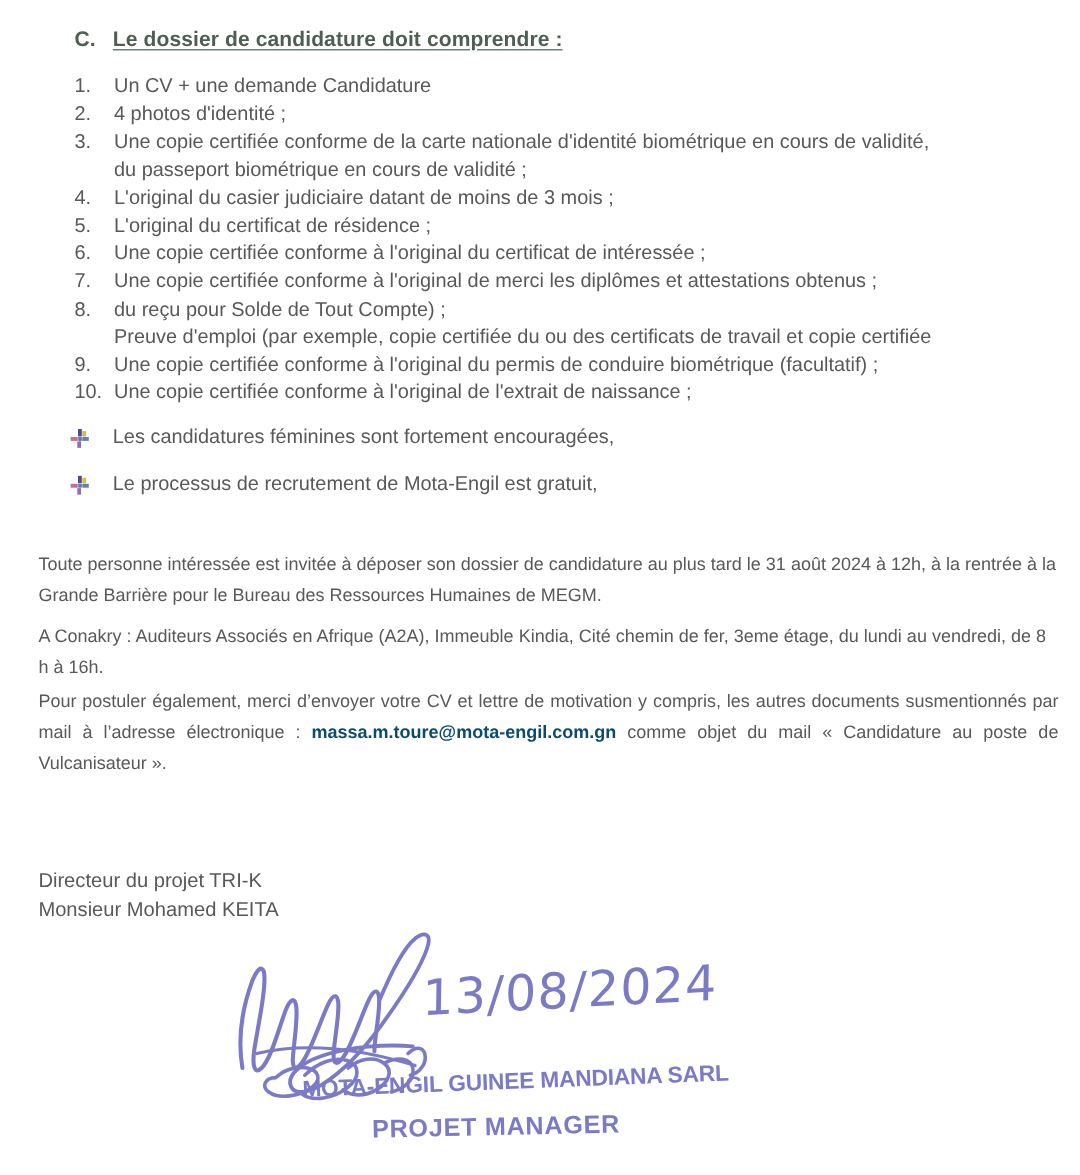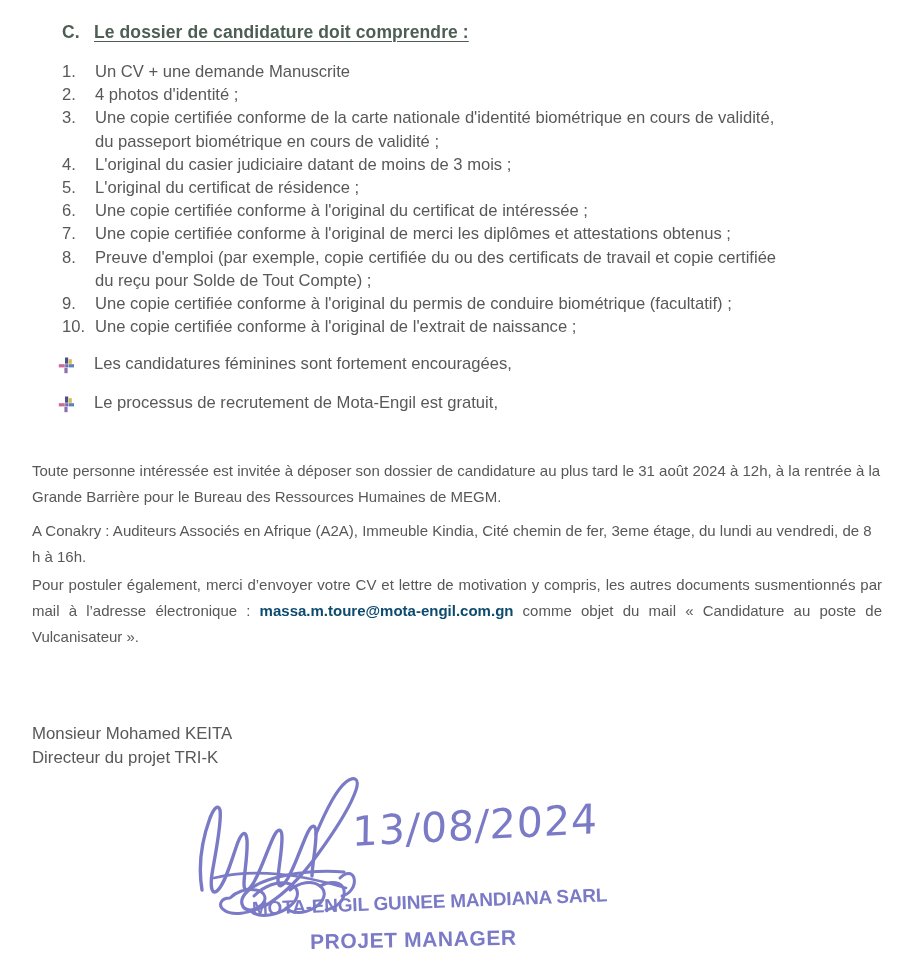--- a/index.html
+++ b/index.html
@@ -187,21 +187,21 @@
 
   <div class="heading">
     <span class="hd-letter">C.</span>
     <span class="hd-text">Le dossier de candidature doit comprendre :</span>
   </div>
 
   <div class="num-list">
 
     <div class="num-item">
       <span class="num">1.</span>
-      <span class="body">Un CV + une demande Manuscrite</span>
+      <span class="body">Un CV + une demande Candidature</span>
     </div>
 
     <div class="num-item">
       <span class="num">2.</span>
       <span class="body">4 photos d'identité ;</span>
     </div>
 
     <div class="num-item">
       <span class="num">3.</span>
       <span class="body">
@@ -226,22 +226,22 @@
     </div>
 
     <div class="num-item">
       <span class="num">7.</span>
       <span class="body">Une copie certifiée conforme à l'original de merci les diplômes et attestations obtenus ;</span>
     </div>
 
     <div class="num-item">
       <span class="num">8.</span>
       <span class="body">
+        <span class="l2">du reçu pour Solde de Tout Compte) ;</span>
         <span class="l2">Preuve d'emploi (par exemple, copie certifiée du ou des certificats de travail et copie certifiée</span>
-        <span class="l2">du reçu pour Solde de Tout Compte) ;</span>
       </span>
     </div>
 
     <div class="num-item">
       <span class="num">9.</span>
       <span class="body">Une copie certifiée conforme à l'original du permis de conduire biométrique (facultatif) ;</span>
     </div>
 
     <div class="num-item">
       <span class="num wide">10.</span>
@@ -284,22 +284,22 @@
 
   <div class="para p1">Toute personne intéressée est invitée à déposer son dossier de candidature au plus tard le 31 août 2024 à 12h, à la rentrée à la Grande Barrière pour le Bureau des Ressources Humaines de MEGM.</div>
 
   <div class="para p2">A Conakry : Auditeurs Associés en Afrique (A2A), Immeuble Kindia, Cité chemin de fer, 3eme étage, du lundi au vendredi, de 8 h à 16h.</div>
 
   <div class="para p3 justify">
     <span>Pour postuler également, merci d’envoyer votre CV et lettre de motivation y compris, les autres documents susmentionnés par mail à l’adresse électronique : </span><span class="email">massa.m.toure@mota-engil.com.gn</span><span> comme objet du mail « Candidature au poste de Vulcanisateur ».</span>
   </div>
 
   <div class="sig-name">
+    <div>Directeur du projet TRI-K</div>
     <div>Monsieur Mohamed KEITA</div>
-    <div>Directeur du projet TRI-K</div>
   </div>
 
   <div class="sig-art">
     <svg width="470" height="200" viewBox="0 0 470 200" aria-hidden="true">
       <g fill="none" stroke="#7b7ac6" stroke-linecap="round" stroke-linejoin="round">
         <path d="M52 120 C48 96, 52 70, 60 48 C64 38, 68 34, 70 40 C72 52, 66 80, 62 104 C60 118, 62 126, 68 120 C76 112, 82 88, 88 72 C92 62, 96 60, 97 70 C98 84, 94 104, 94 114 C94 122, 98 122, 104 112 C112 98, 118 78, 124 66 C128 58, 132 58, 132 68 C132 82, 128 100, 128 110 C128 118, 132 118, 138 108 C146 94, 152 74, 158 62 C162 54, 166 54, 166 64 C166 78, 162 96, 162 106" stroke-width="3.4"></path>
         <path d="M166 64 C176 40, 186 20, 196 12 C204 6, 210 8, 206 20 C200 38, 184 62, 168 84 C152 106, 134 124, 118 134 C104 142, 94 142, 92 134 C90 126, 100 116, 118 110 C142 102, 172 100, 194 102" stroke-width="3.2"></path>
         <path d="M80 128 C86 122, 96 118, 106 120 C116 122, 118 130, 110 136 C100 144, 82 146, 74 140 C68 136, 70 128, 80 128 Z" stroke-width="3"></path>
         <path d="M104 126 C114 116, 128 110, 140 114 C150 118, 150 128, 140 136 C128 146, 110 148, 102 142" stroke-width="3"></path>
         <path d="M140 120 C150 112, 162 110, 170 116 C178 122, 174 132, 164 138 C154 144, 142 144, 136 138" stroke-width="3"></path>

